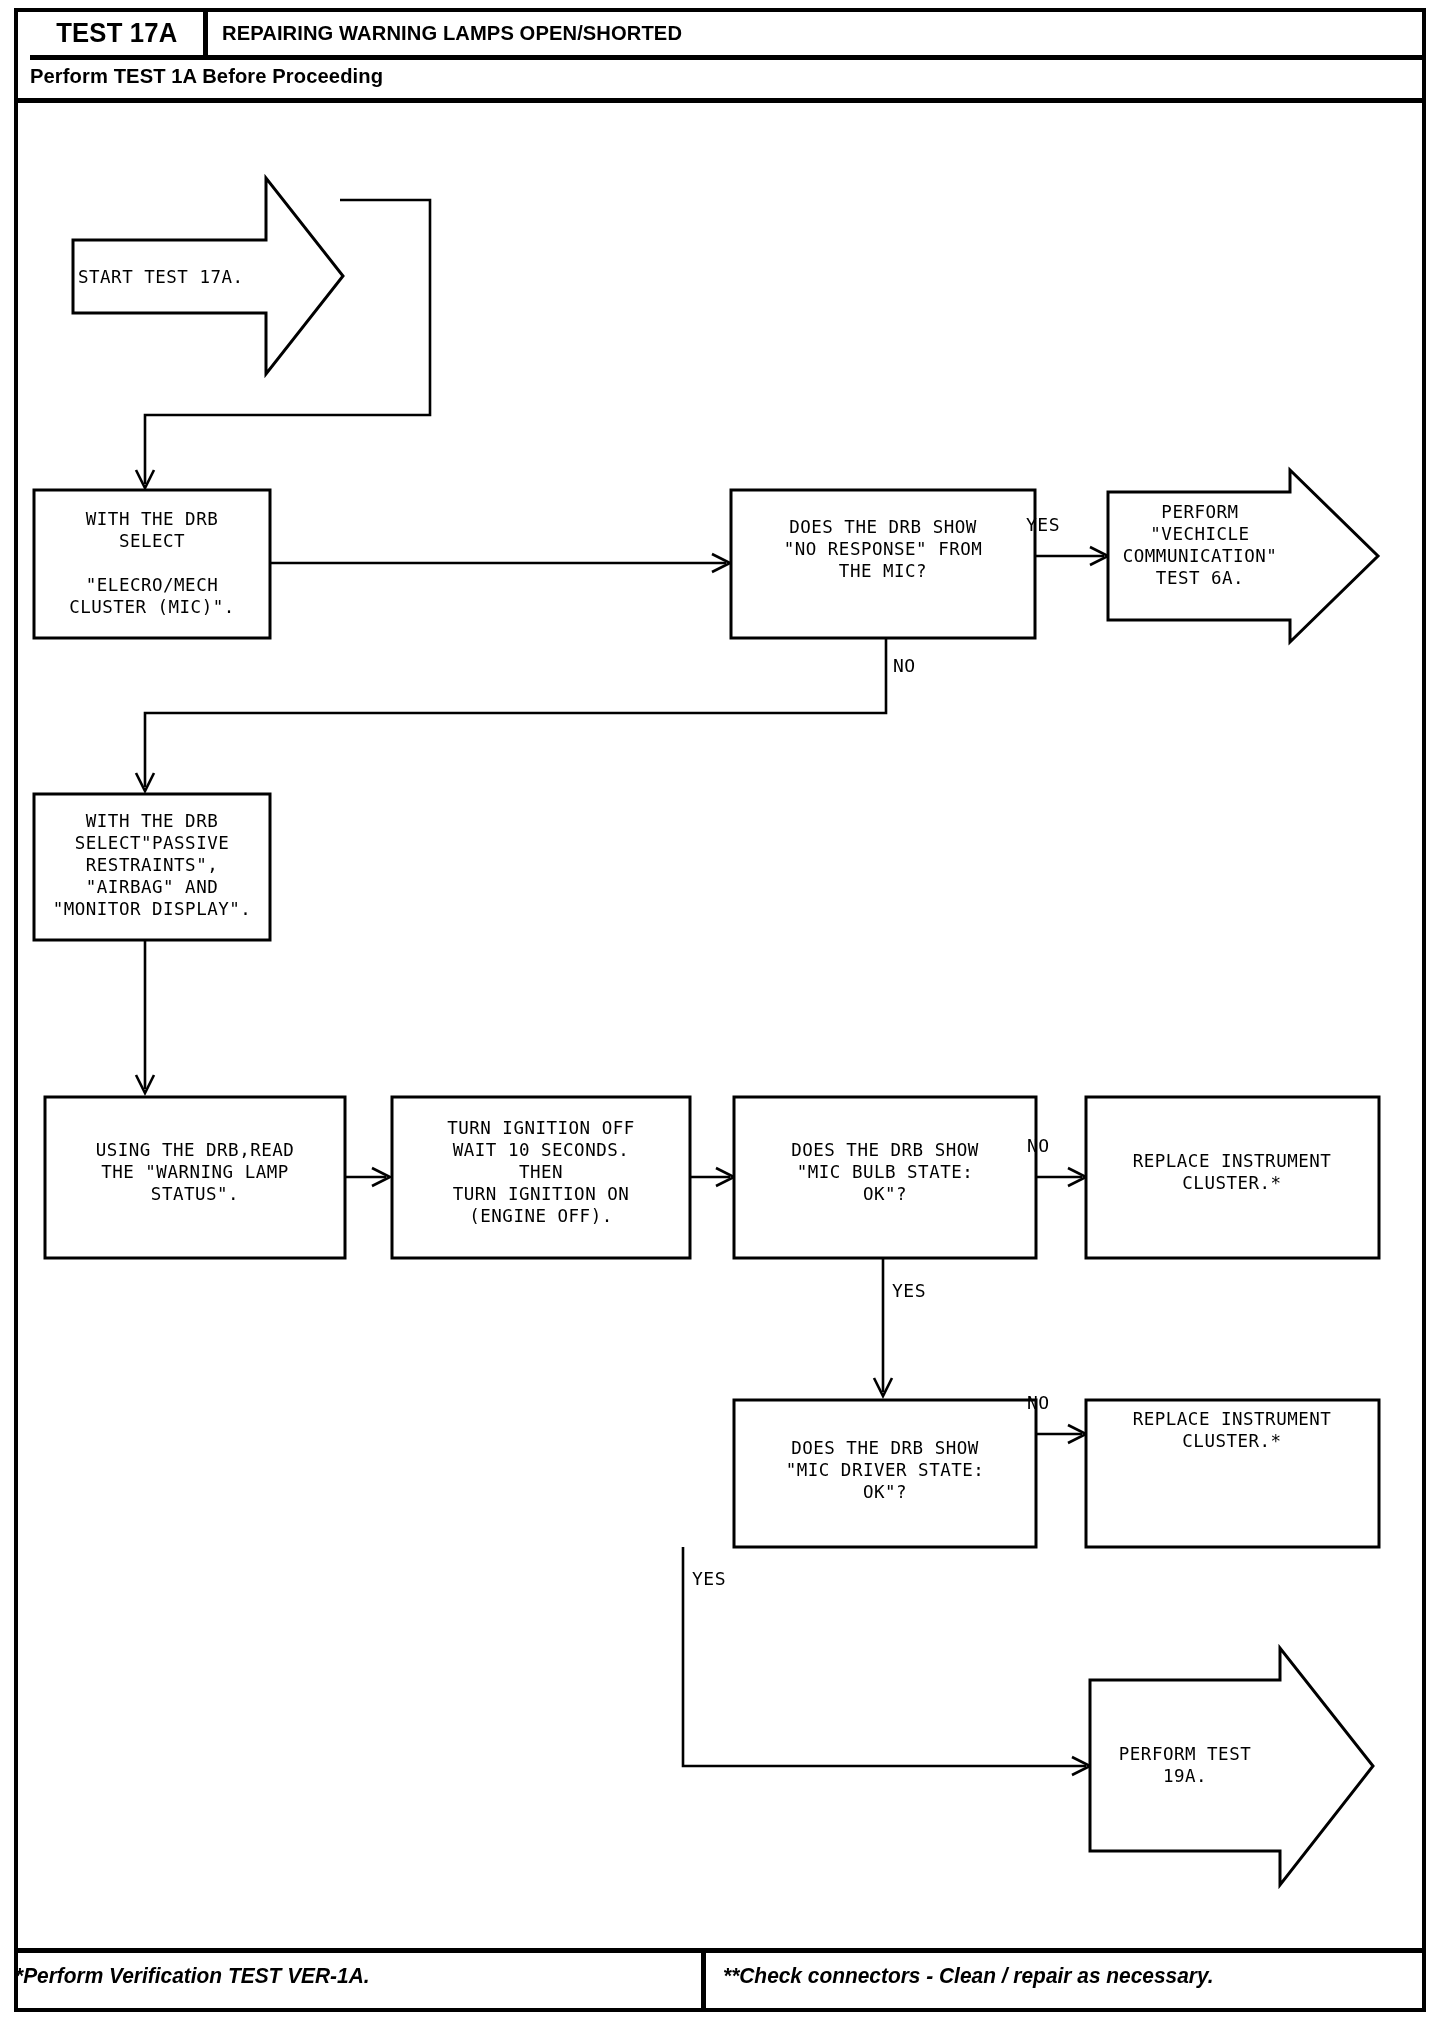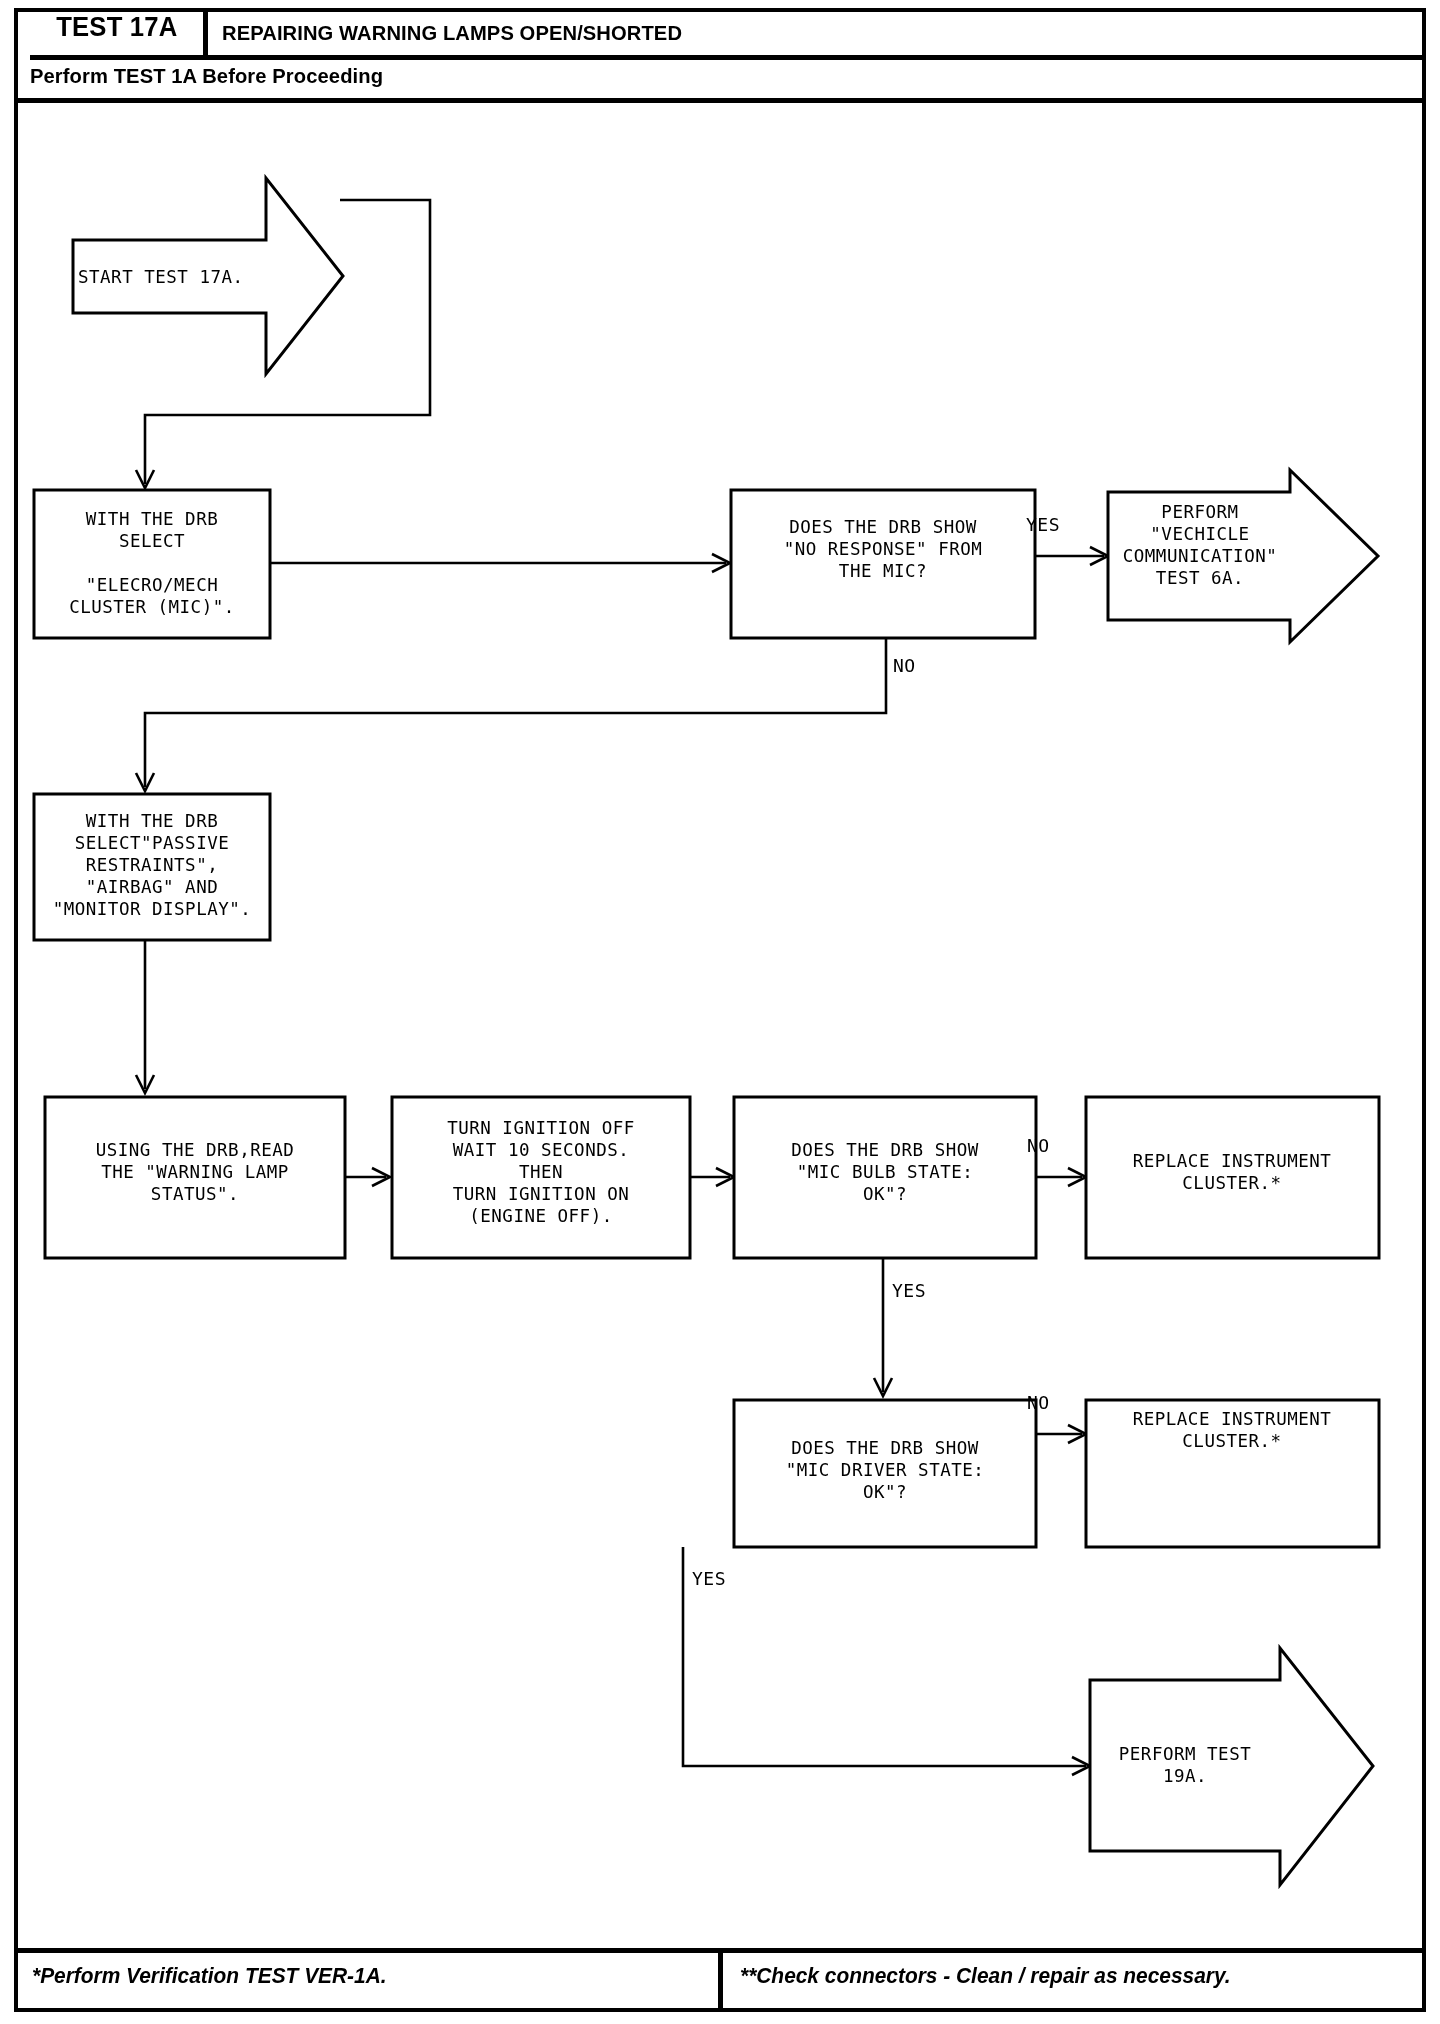--- a/index.html
+++ b/index.html
@@ -30,21 +30,21 @@
     width:1404px;height:82px;
     box-sizing:border-box;
   }
   .test-id-box{
     position:absolute;
     left:12px;top:0px;
     width:178px;height:48px;
     border-right:5px solid #000;
     border-bottom:5px solid #000;
     box-sizing:border-box;
-    display:flex;justify-content:center;
+    display:flex;align-items:center;justify-content:center;
   }
   .test-id-box span{
     font-size:27px;font-weight:bold;
     letter-spacing:.2px;
     transform:scaleX(0.95);
   }
   .header-title{
     position:absolute;
     left:204px;top:9px;
     font-size:21px;font-weight:bold;
@@ -74,21 +74,21 @@
   }
   
   .footer-rule{
     position:absolute;
     left:18px;top:1948px;
     width:1404px;height:5px;
     background:#000;
   }
   .footer{
     position:absolute;
-    left:18px;top:1953px;
+    left:1px;top:1953px;
     width:1404px;height:55px;
     box-sizing:border-box;
   }
   .footer-left{
     position:absolute;left:14px;top:10px;
     font-size:22px;font-weight:bold;font-style:italic;
     transform:scaleX(0.95);transform-origin:left center;
   }
   .footer-div{
     position:absolute;left:700px;top:0px;

